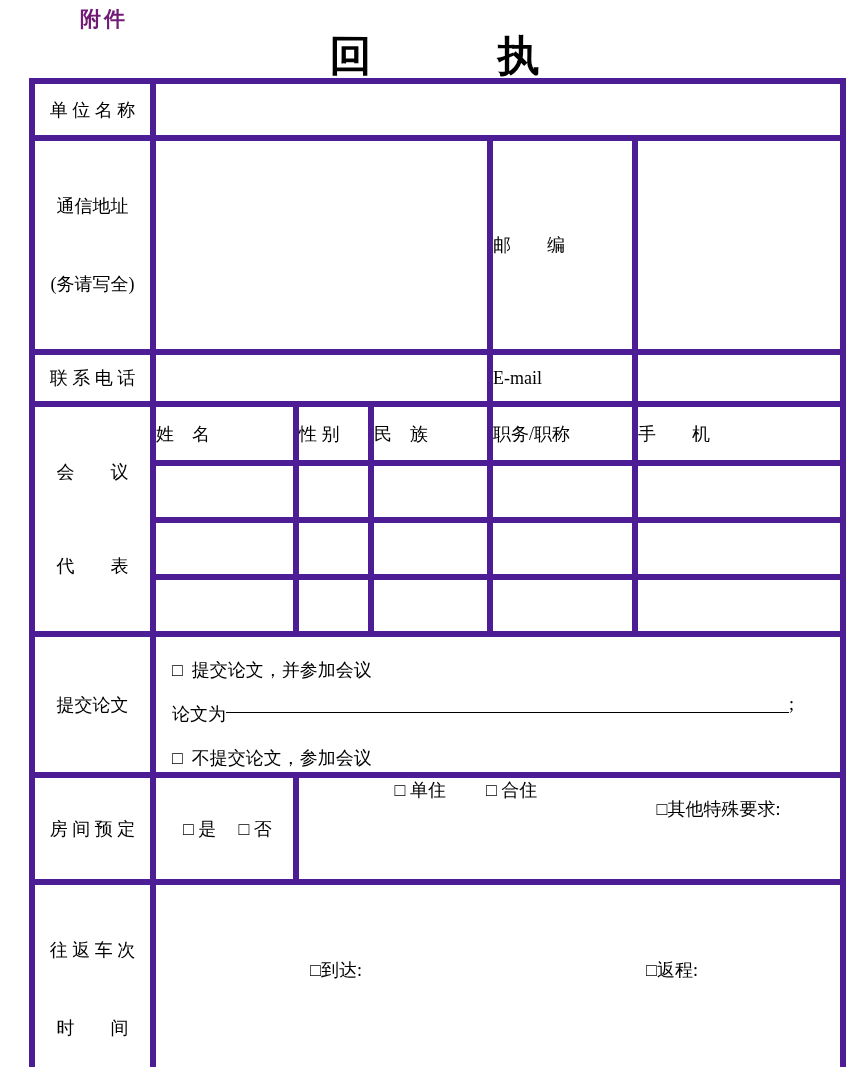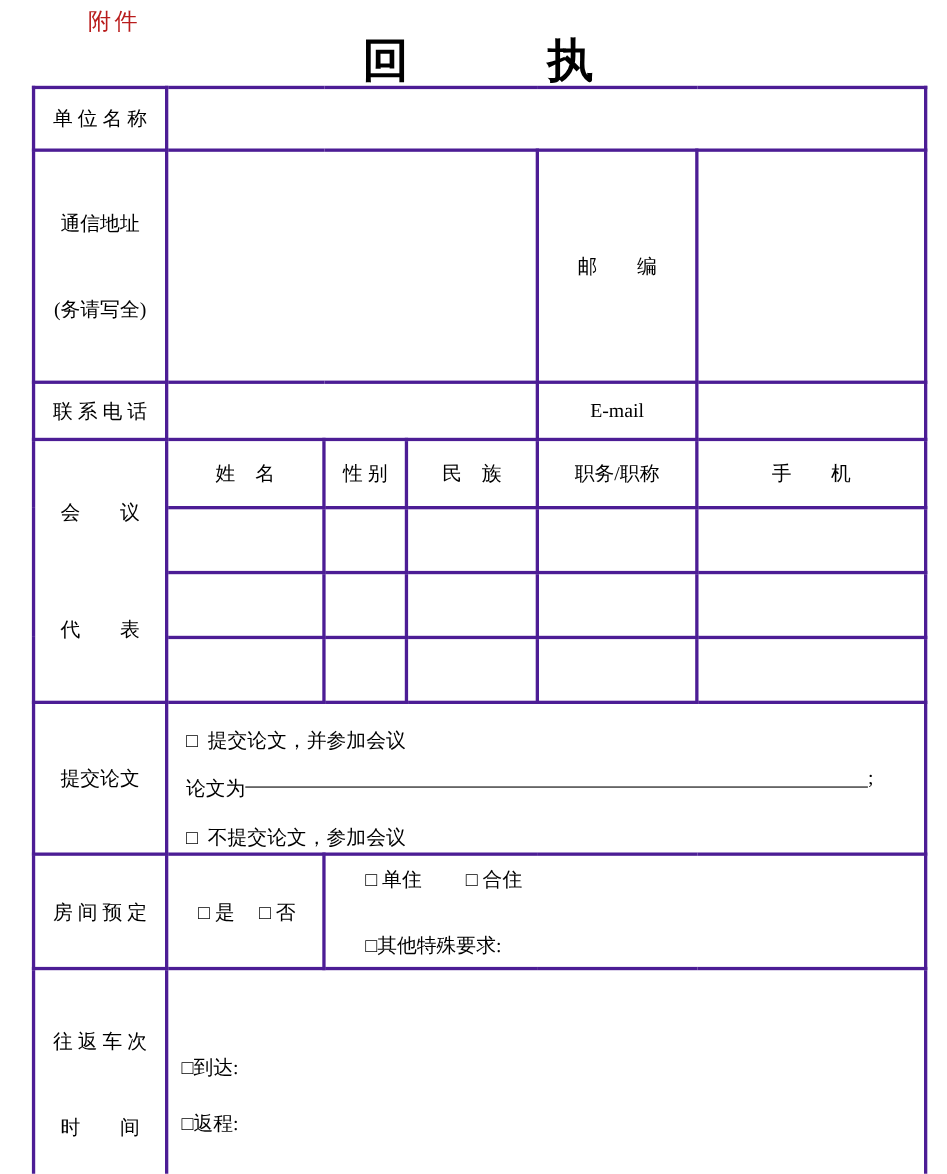--- a/index.html
+++ b/index.html
@@ -6,52 +6,53 @@
   html, body { background: #ffffff; }
   body {
     width: 861px; height: 1067px;
     position: relative;
     font-family: "Liberation Serif", "DejaVu Serif", serif;
     color: #000000;
     overflow: hidden;
   }
   .attachment {
     position: absolute; top: 5px; left: 80px;
-    font-size: 21px; letter-spacing: 3px; color: #b91c1c;
+    font-size: 21px; letter-spacing: 3px; color: #701a75;
     white-space: pre;
+    font-weight: bold;
   }
   .doc-title {
     margin: 38px 0 4px 29px; width: 811px;
     text-align: center; font-size: 42px; font-weight: bold;
     white-space: pre; line-height: 36px;
   }
   table.form {
     border-collapse: collapse; table-layout: fixed;
     width: 811px; margin-left: 29px;
     border: 2px solid #000;
   }
   table.form td {
-    border: 3px solid #4c1d95;
+    border: 6px solid #4c1d95;
     font-size: 18px; vertical-align: middle;
   }
   td.lbl { text-align: center; white-space: pre; line-height: 26px; }
-  td.hdr { text-align: center; white-space: pre; }
+  td.hdr { white-space: pre; }
   .two-line div { line-height: 26px; }
-  .wide-gap div + div { margin-top: 28px; }
+  .wide-gap div + div { margin-top: 16px; }
   
   .part-cell { height: 100%; }
   .part-inner {
     display: flex; flex-direction: column; justify-content: space-around;
     height: 135px; padding: 2px 18px 2px 16px;
   }
   .paper-line { display: flex; align-items: center; padding-right: 28px; }
   .paper-rule { flex: 1 1 auto; border-bottom: 1px solid #000; height: 1em; }
   
   .stack {
-    display: flex; flex-direction: column; justify-content: space-around;
+    display: flex; flex-direction: row; justify-content: space-around;
     height: 101px;
   }
   .room-right { padding-left: 36px; }
   .trip-cell  { padding-left: 12px; }
   .room-opts span + span { margin-left: 40px; }
   .yesno { white-space: pre; }
   .yesno span + span { margin-left: 22px; }
   .chk { white-space: pre; margin-top: 19px; }
 </style>
 </head>

